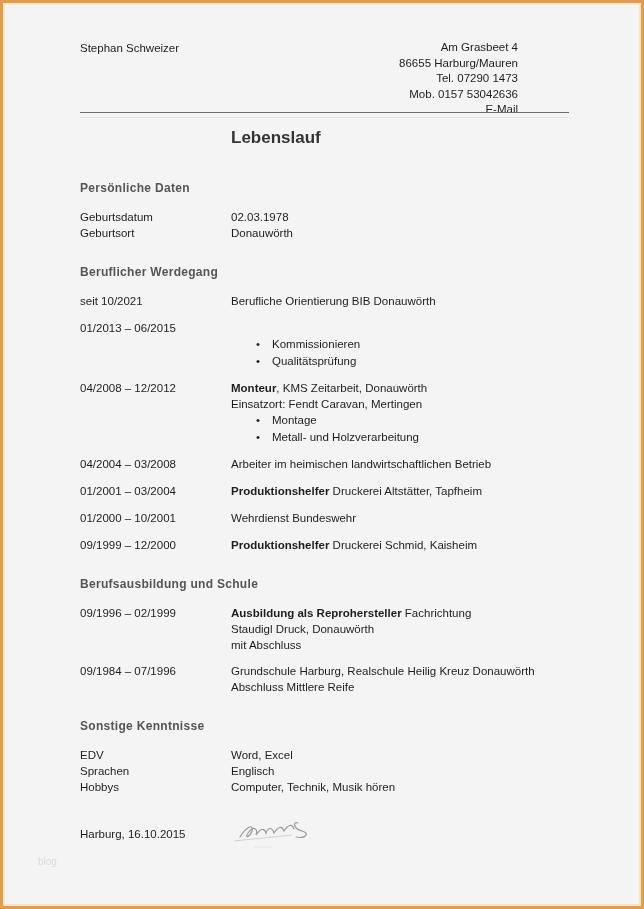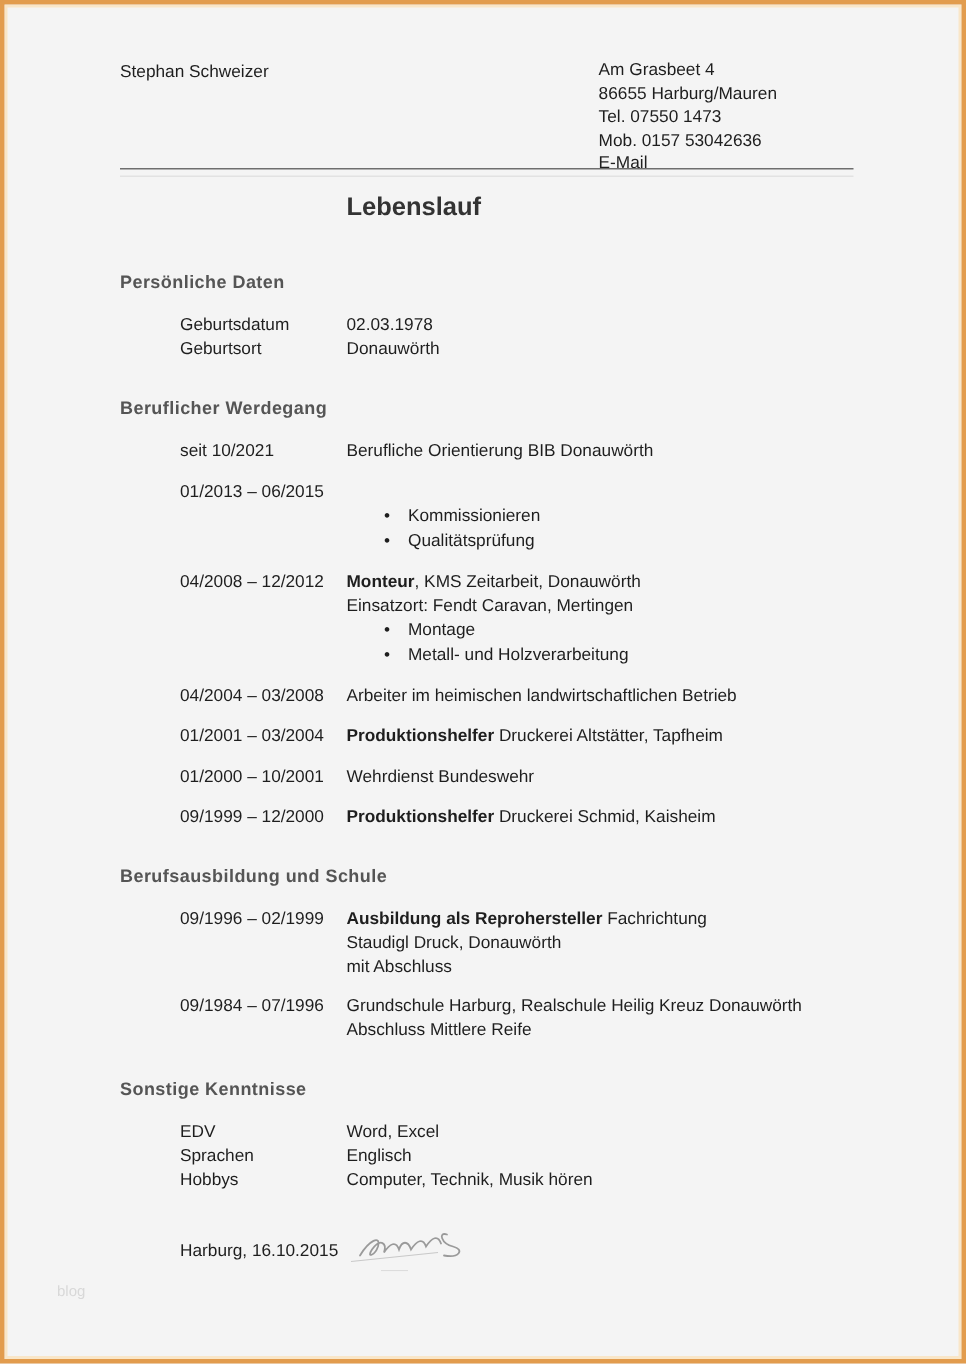--- a/index.html
+++ b/index.html
@@ -16,59 +16,59 @@
       width: 644px; height: 909px;
       box-sizing: border-box;
       border: 3px solid #e29c4e;
       box-shadow: inset 0 0 0 2px #f9e6c8;
       pointer-events: none;
     }
     .page { position: absolute; left: 0; top: 0; width: 596px; height: 909px; }
     .abs { position: absolute; white-space: nowrap; }
     .f { font-size: 11.5px; line-height: 16px; }
     .name { left: 80px; top: 40px; }
-    .addr { right: 78px; top: 40px; text-align: left; }
+    .addr { right: 78px; top: 40px; text-align: right; }
     .addr div { line-height: 15.5px; }
     .rule {
       position: absolute; left: 80px; top: 112px; width: 489px; height: 1px;
       background: #6e6e6e;
     }
     .rule2 {
       position: absolute; left: 80px; top: 117px; width: 489px; height: 1px;
       background: #e2e2e2;
     }
     .title {
       left: 231px; top: 128px;
       font-size: 17px; font-weight: bold; color: #333;
     }
     .sec {
       left: 80px; font-size: 12px; font-weight: bold; color: #555;
       letter-spacing: 0.3px;
     }
-    .lbl { left: 80px; margin-left: 40px; }
+    .lbl { left: 80px; }
     .val { left: 231px; }
     .bullet { left: 256px; }
     .btxt { left: 272px; }
     b { font-weight: bold; }
     .sig {
       position: absolute; left: 232px; top: 805px; width: 120px; height: 45px;
     }
     .wm { left: 38px; top: 856px; font-size: 10px; color: #d8d8d8; }
   </style>
 </head>
 <body>
 
 <div class="page">
 
   <div class="abs f name">Stephan Schweizer</div>
 
   <div class="abs f addr">
     <div>Am Grasbeet 4</div>
     <div>86655 Harburg/Mauren</div>
-    <div>Tel. 07550 1473</div>
+    <div>Tel. 07290 1473</div>
     <div>Mob. 0157 53042636</div>
     <div>E-Mail</div>
   </div>
 
   <div class="rule"></div>
   <div class="rule2"></div>
 
   <div class="abs title">Lebenslauf</div>
 
   <div class="abs sec" style="top:181px">Persönliche Daten</div>

